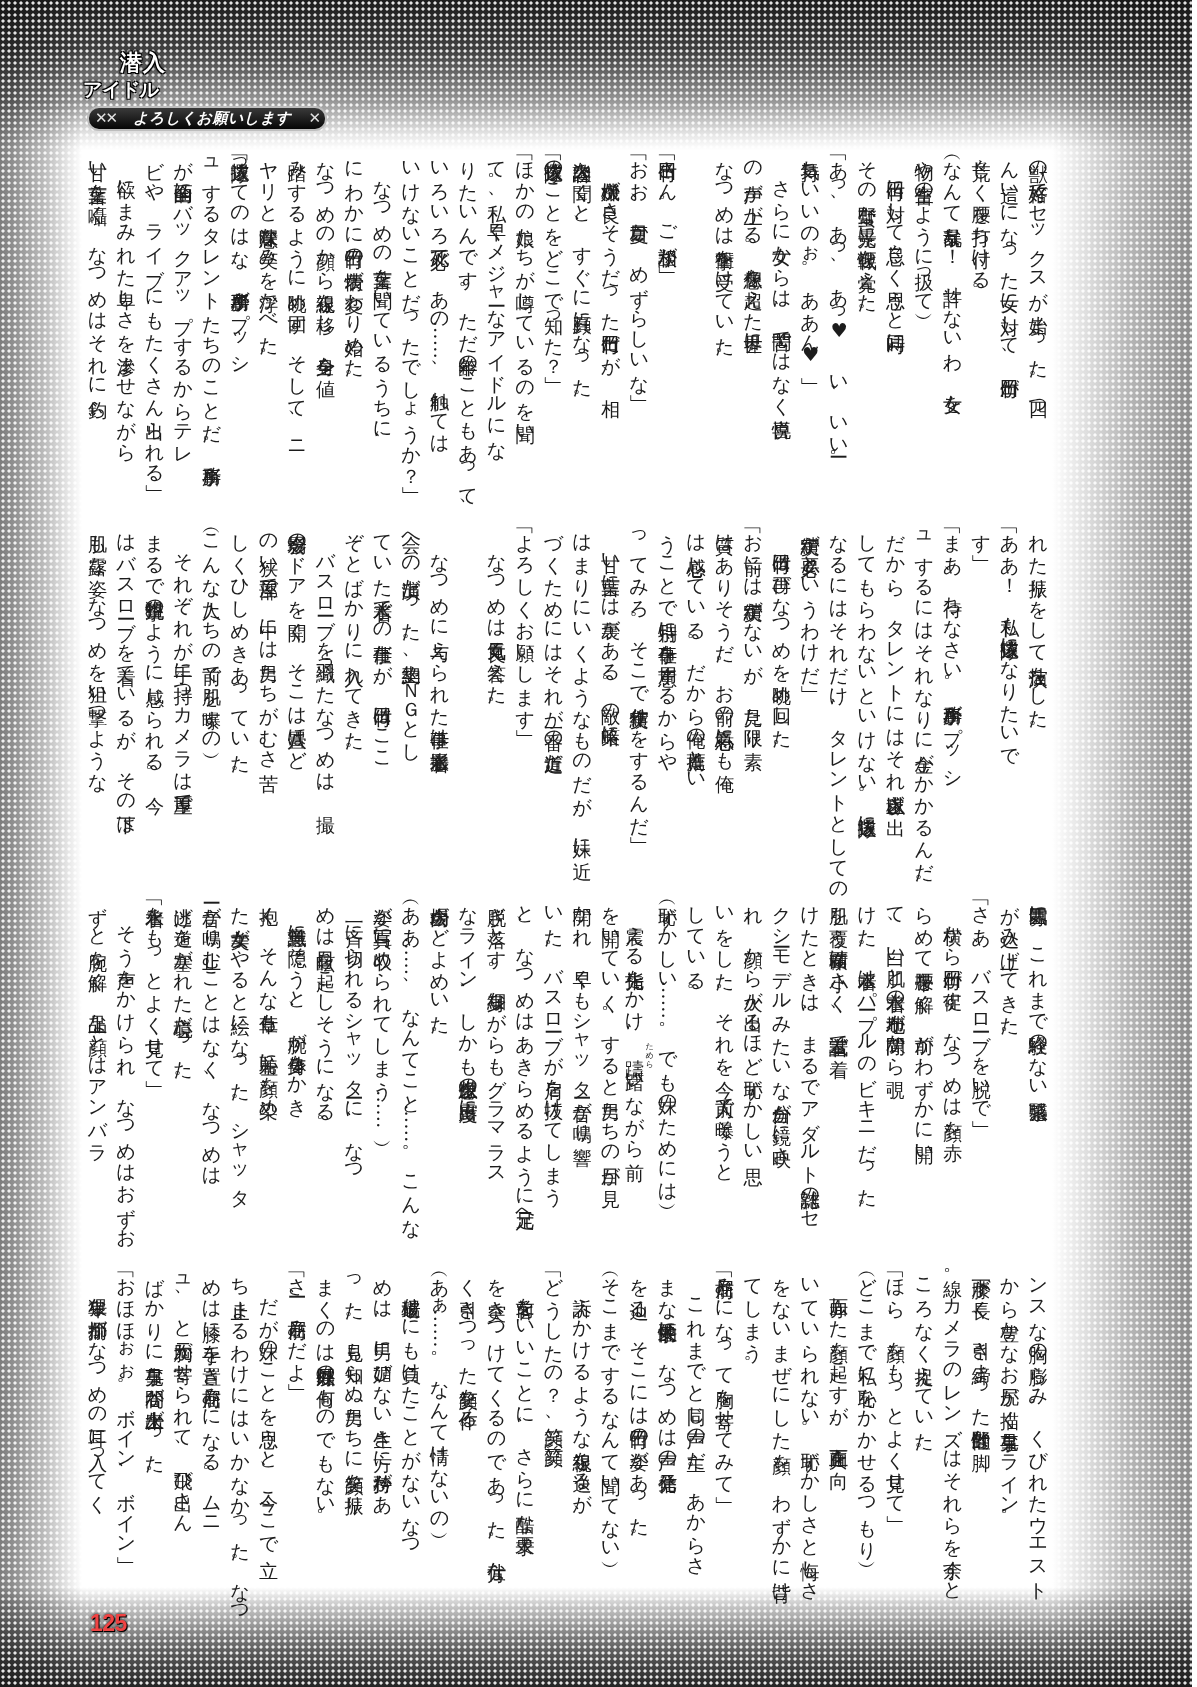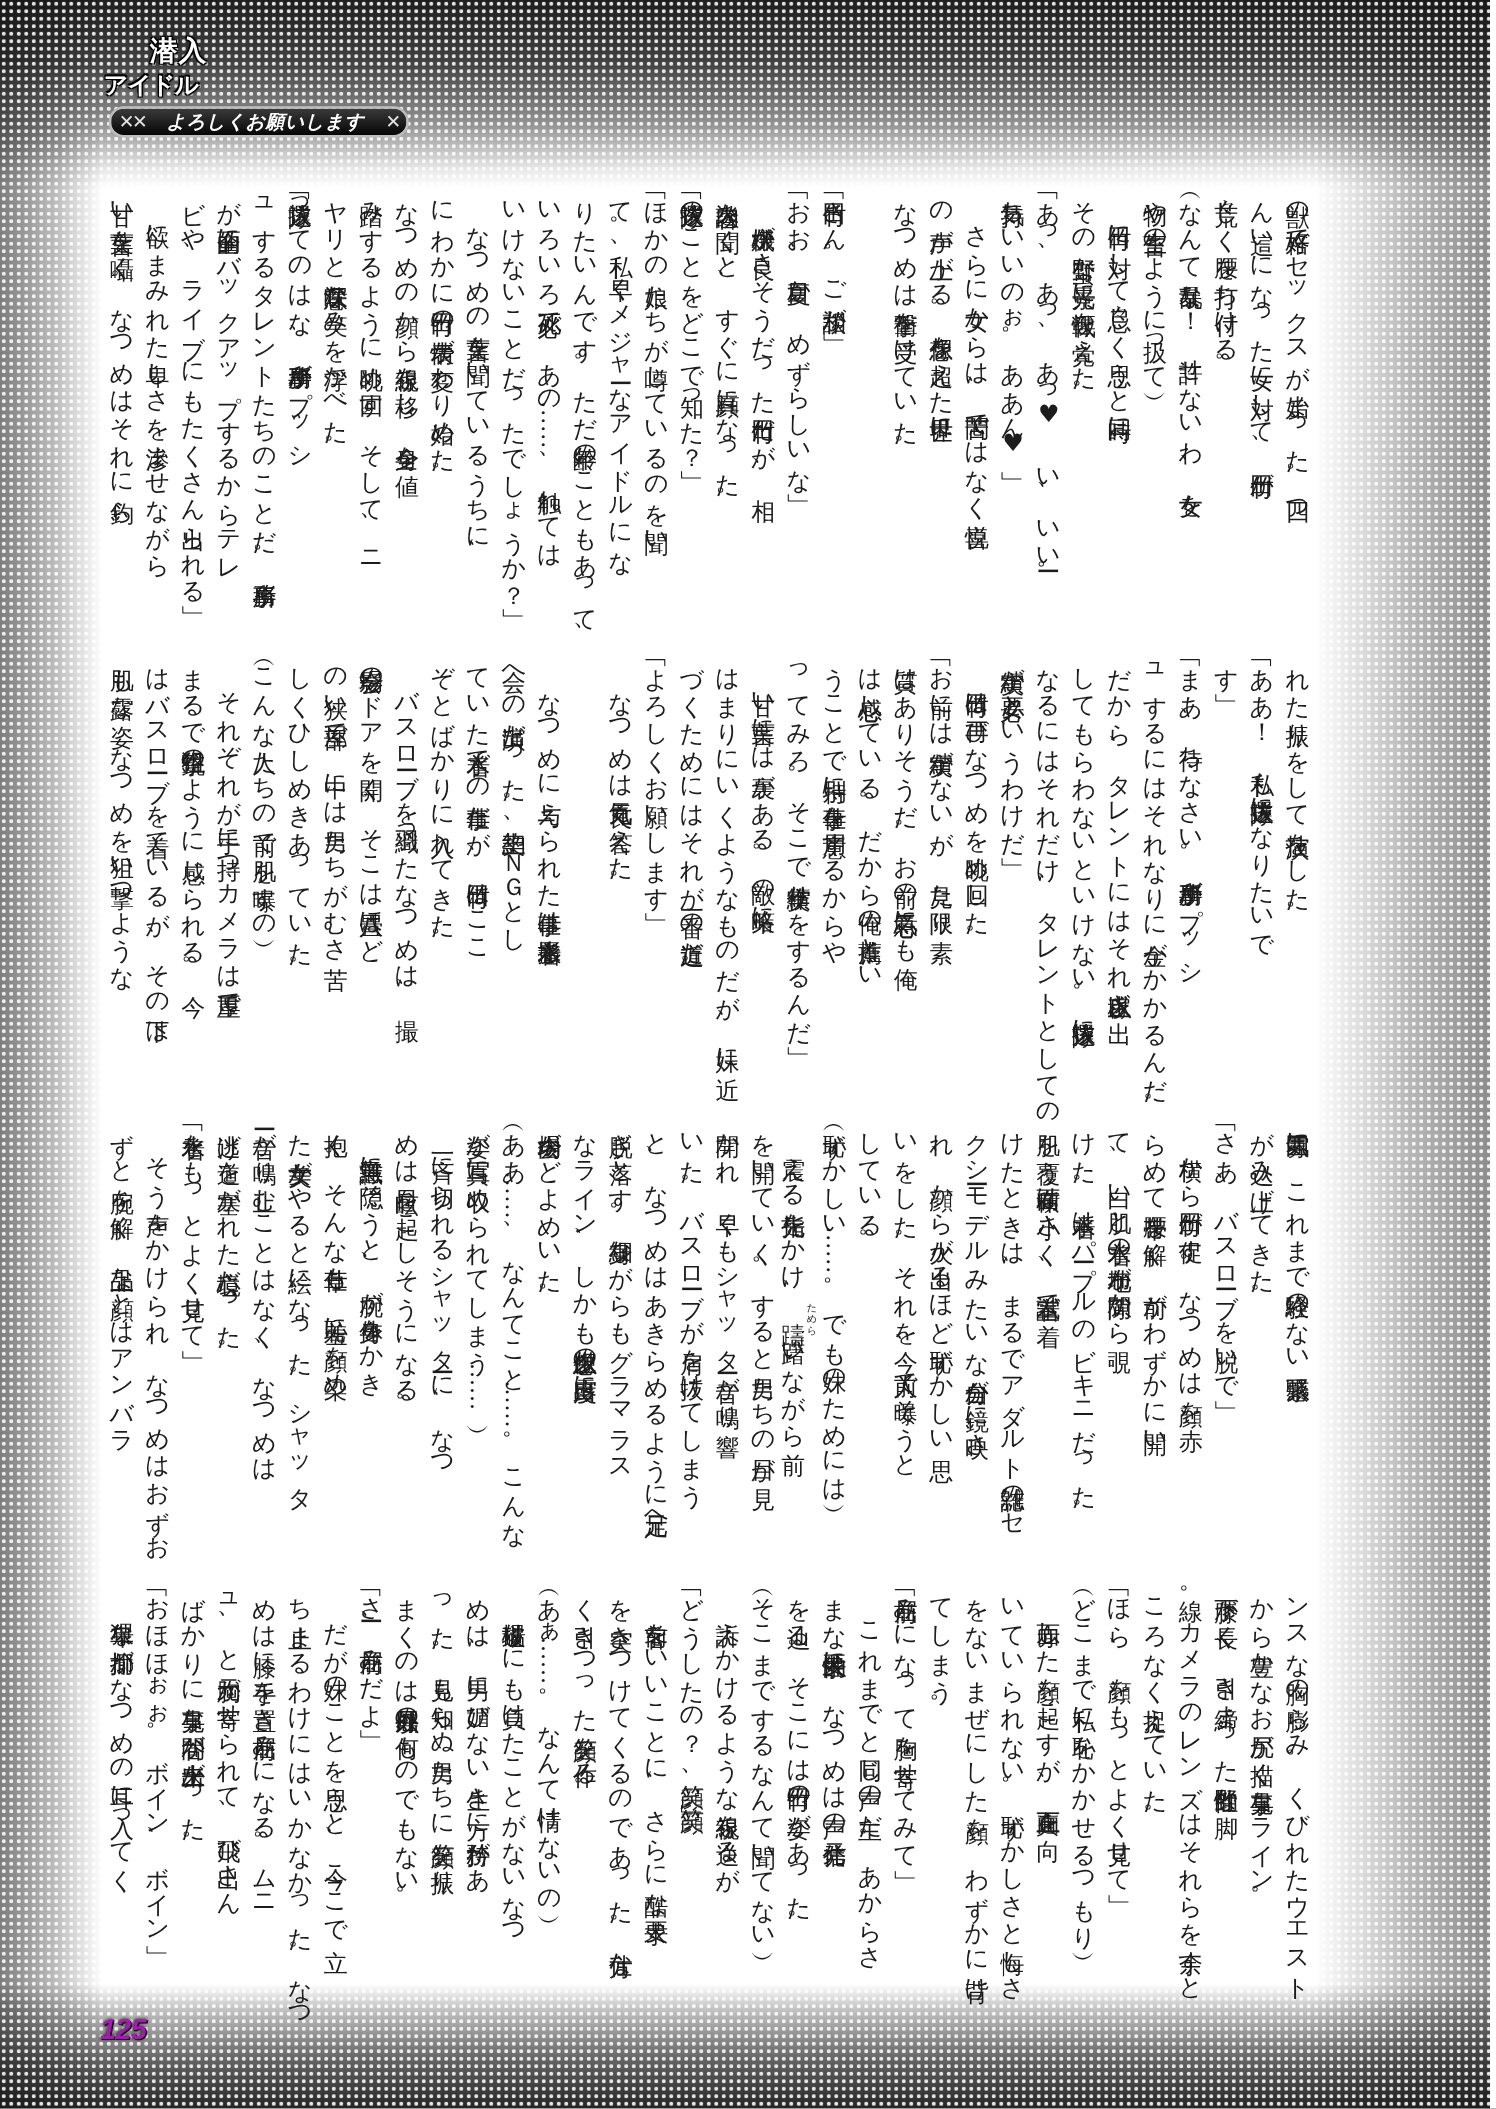--- a/index.html
+++ b/index.html
@@ -22,21 +22,21 @@
       linear-gradient(to left, rgba(18,18,18,0.50) 0px, rgba(18,18,18,0.30) 70px, rgba(18,18,18,0.08) 125px, rgba(18,18,18,0) 145px);
   }
   .tone-dots {
     z-index: 1;
     background-image: radial-gradient(circle at center, rgba(255,255,255,0.88) 0px, rgba(255,255,255,0.88) 1.3px, rgba(255,255,255,0) 1.9px);
     background-size: 6px 6px;
   }
   .edge-strip { position: absolute; right: 0; top: 0; width: 5px; height: 100%; background: #ffffff; z-index: 2; }
 
   
-  .logo { position: absolute; left: 82px; top: 19px; width: 252px; height: 96px; z-index: 4; text-align: right; }
+  .logo { position: absolute; left: 82px; top: 40px; width: 252px; height: 96px; z-index: 4; text-align: right; }
   .logo-sen, .logo-idol {
     position: absolute;
     font-family: "DejaVu Sans", sans-serif;
     font-weight: bold;
     color: #ffffff;
     line-height: 1;
     text-shadow: -1px -1px 0 #000, 1px -1px 0 #000, -1px 1px 0 #000, 1px 1px 0 #000, 0 0 4px #000;
   }
   .logo-sen { left: 38px; top: 12px; font-size: 22px; letter-spacing: 1px; }
   .logo-idol { left: 1px; top: 40px; font-size: 19px; letter-spacing: -0.5px; }
@@ -90,29 +90,28 @@
     font-size: 19.2px;
     line-height: 28.5px;
     white-space: nowrap;
     color: #1c1c1c;
     overflow: visible;
   }
   .col ruby rt { font-size: 8px; color: #1c1c1c; }
 
   .page-num {
     position: absolute;
-    left: 80px; top: 1610px;
+    left: 90px; top: 1610px;
     font-family: "Liberation Sans", sans-serif;
     font-weight: bold;
     font-size: 23px;
-    color: #a21caf;
+    color: #ef4444;
     letter-spacing: -0.5px;
     text-shadow: 0 0 3px #000, 1px 1px 0 #000;
     z-index: 4;
-    font-style: italic;
   }
 </style>
 </head>
 <body>
 
 <div class="page">
 
   <div class="tone tone-shade"></div>
   <div class="tone tone-dots"></div>
   <div class="edge-strip"></div>

